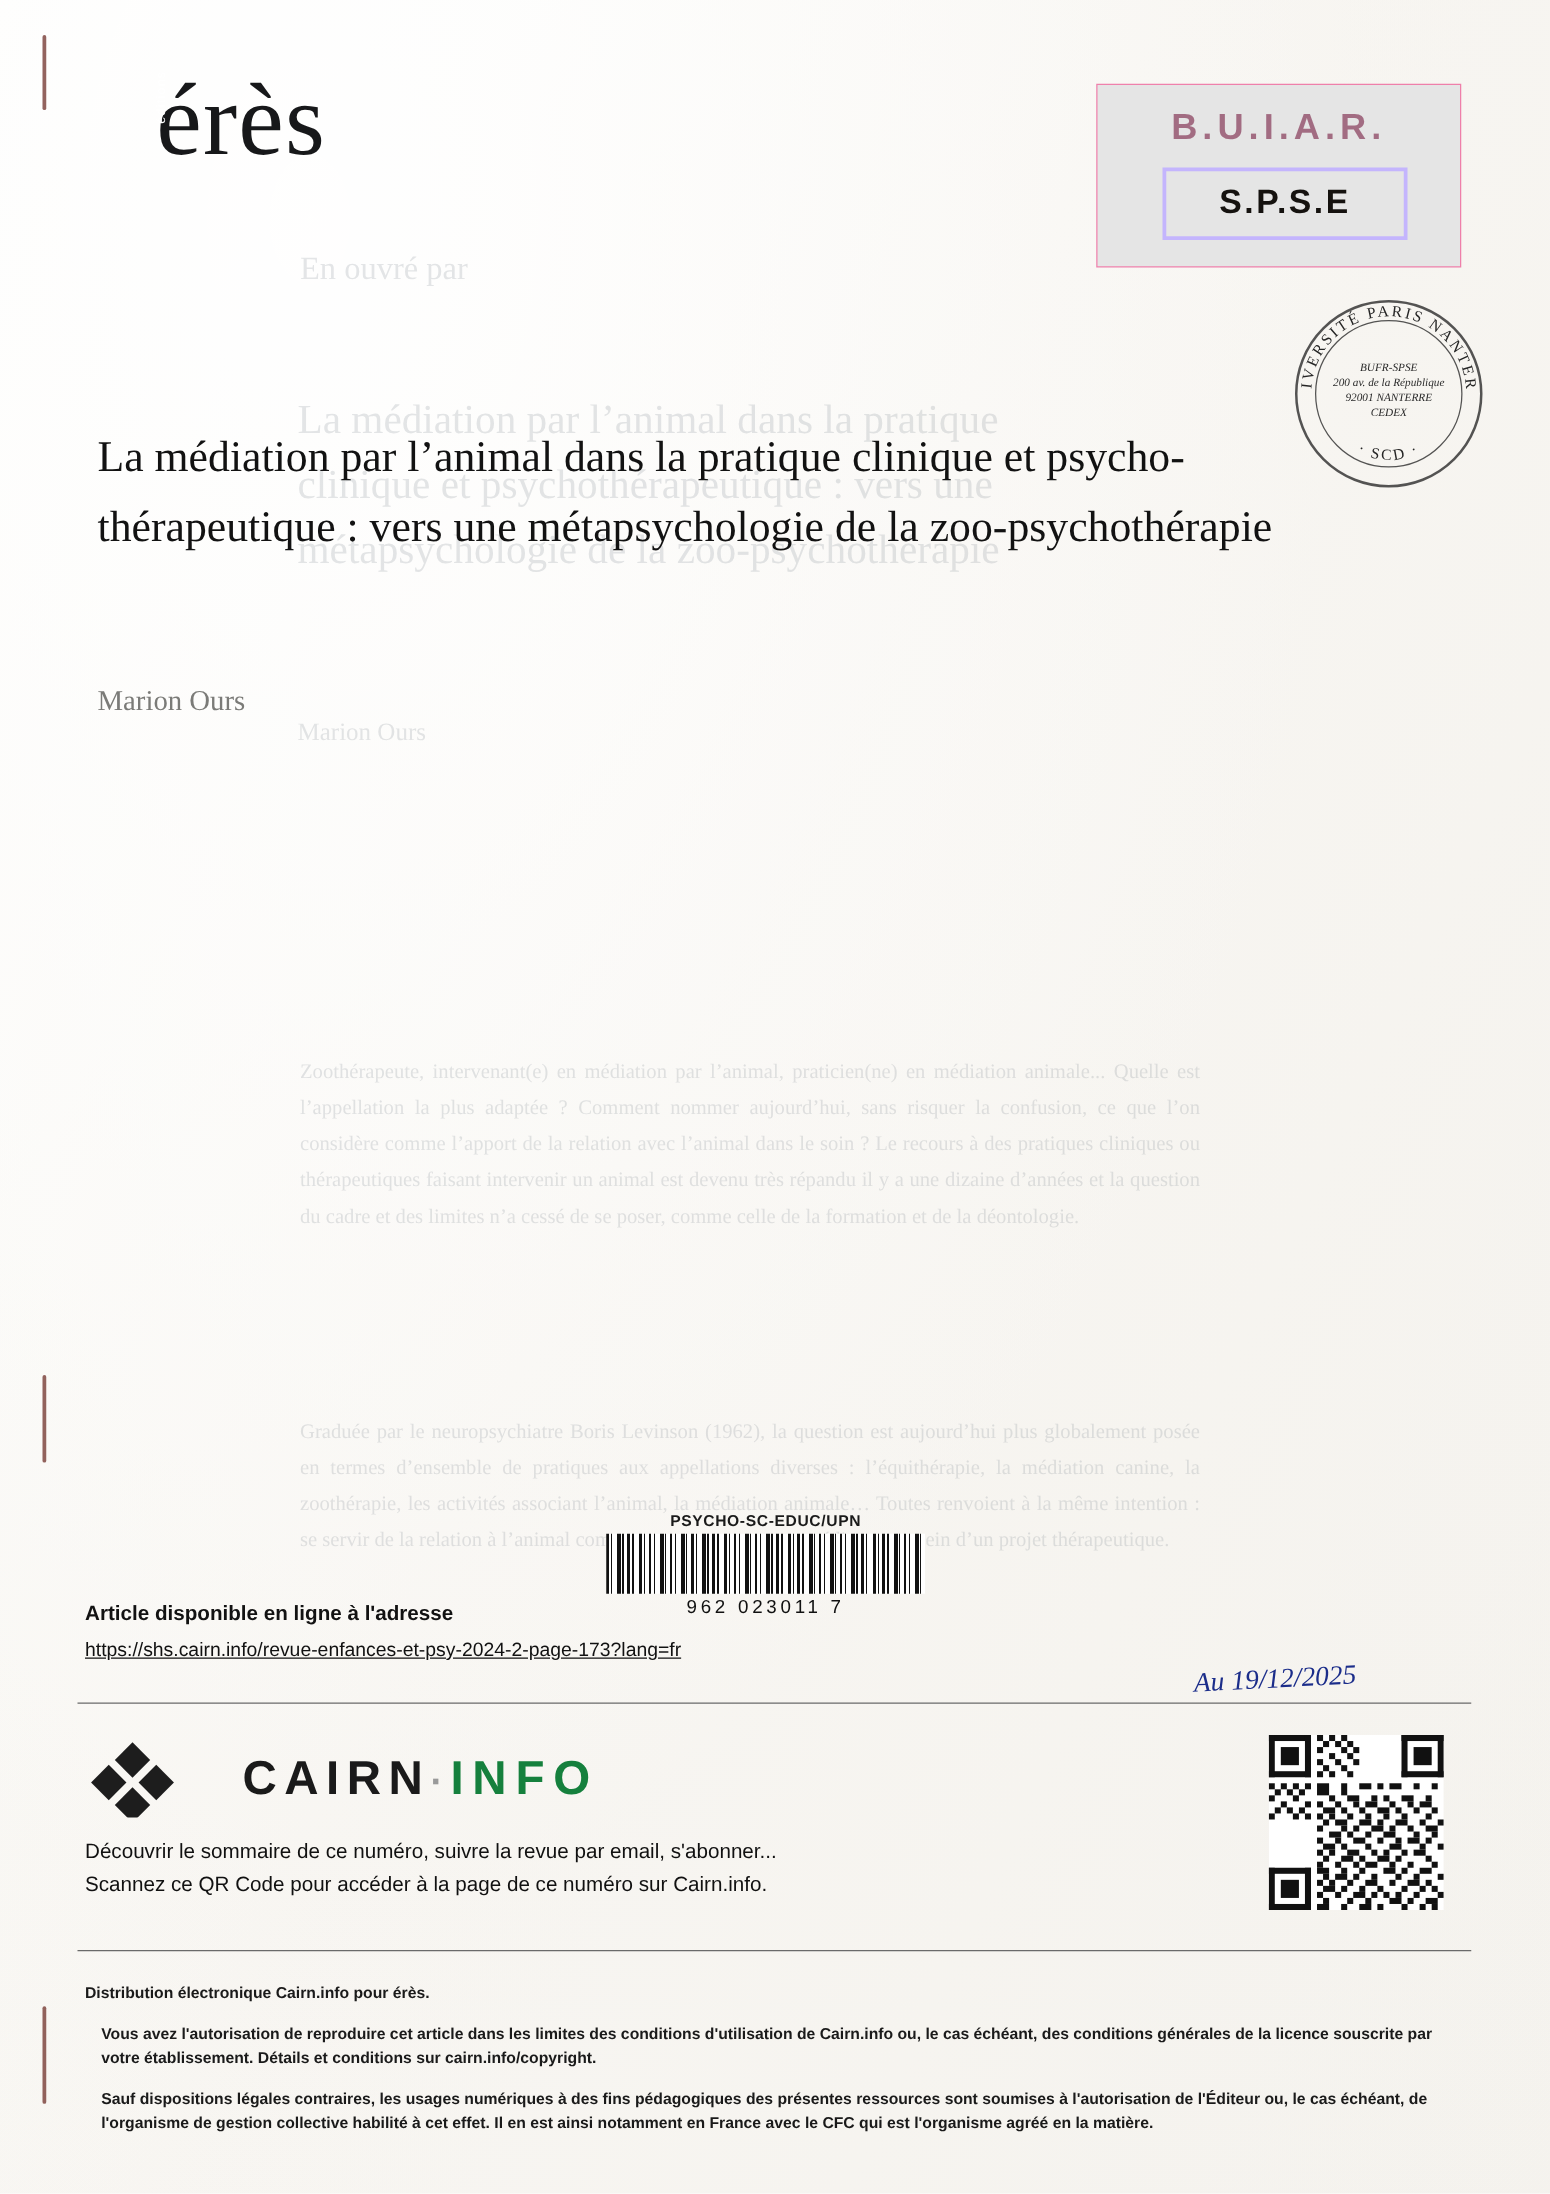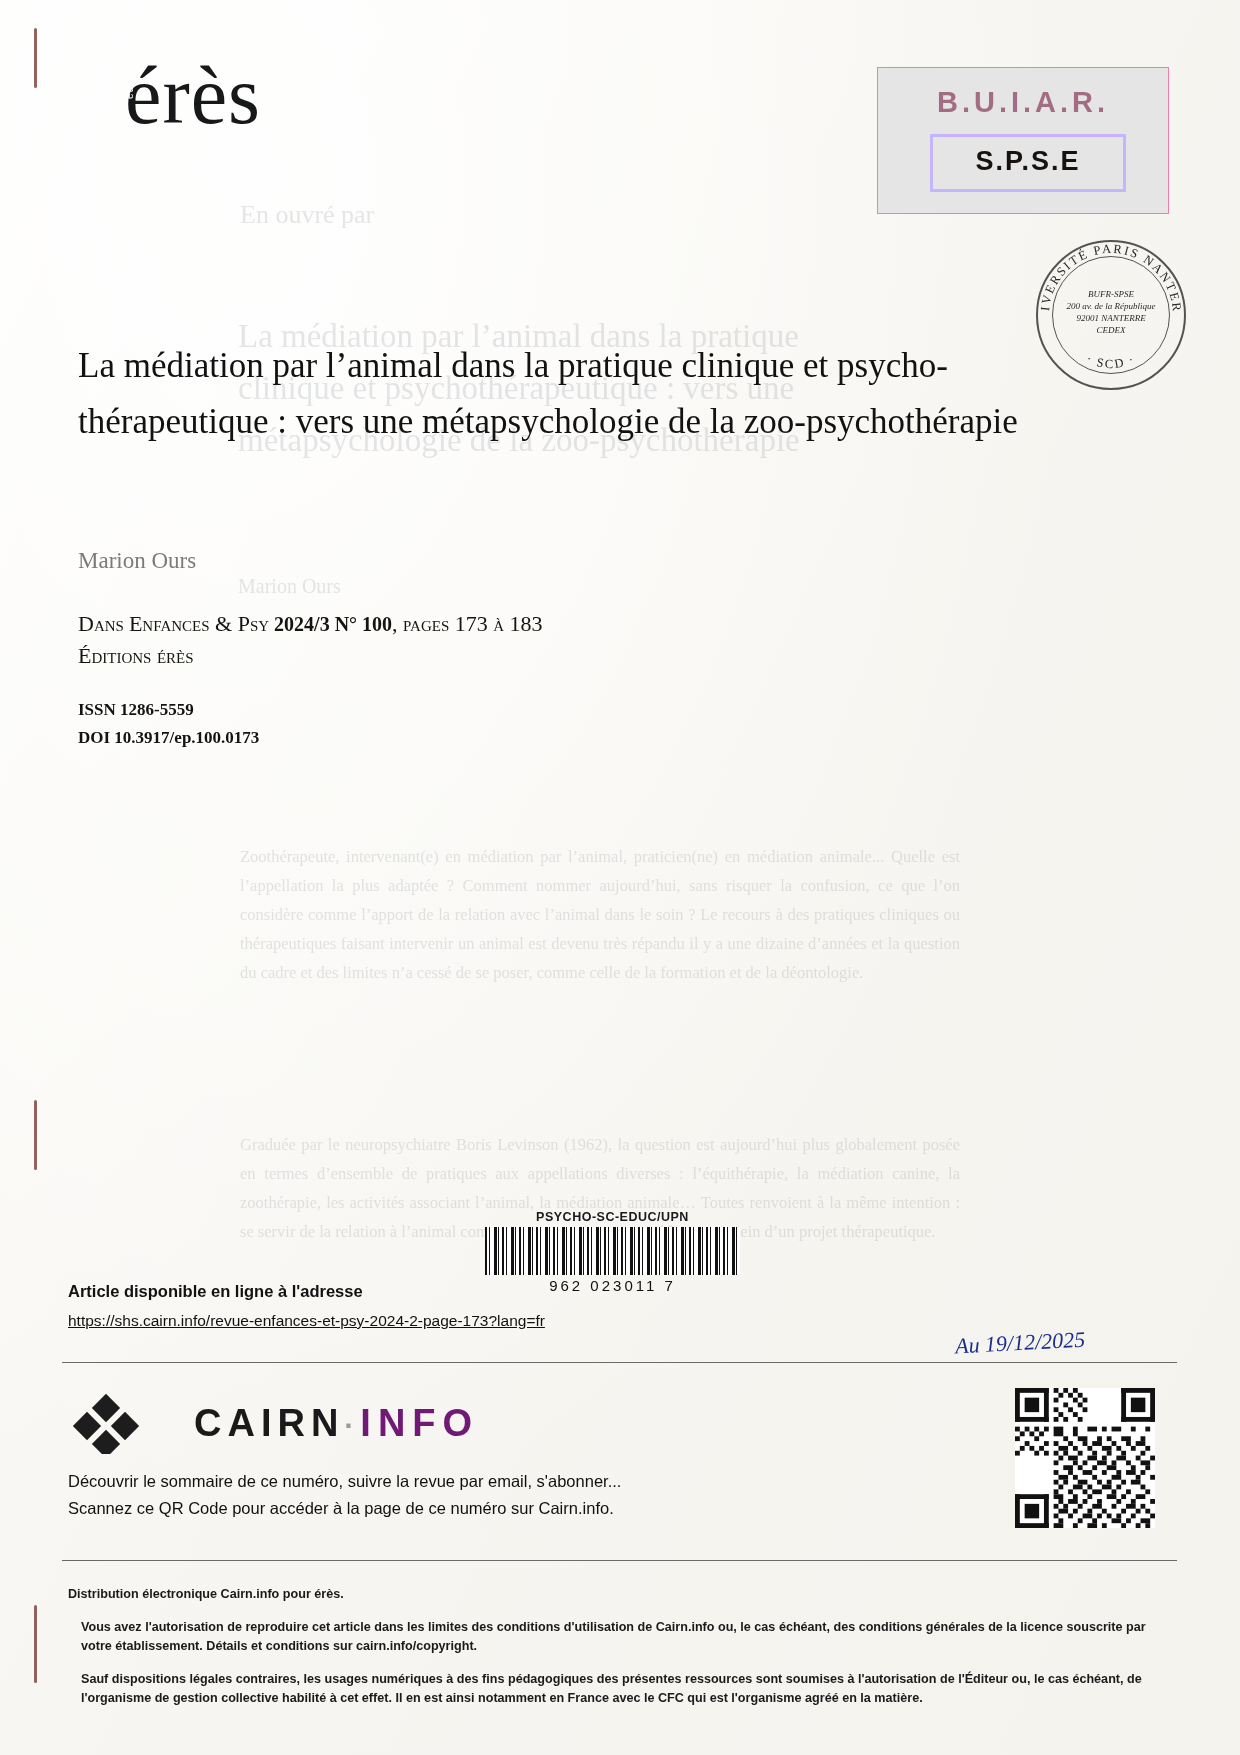--- a/index.html
+++ b/index.html
@@ -326,21 +326,21 @@
   }
   .cairn-mark { width: 100px; height: 62px; }
   .cairn-text {
     font-family: "Liberation Sans", sans-serif;
     font-size: 38px;
     font-weight: 700;
     letter-spacing: 6px;
     color: #1a1a1a;
   }
   .cairn-text .dot { color: #9a9a9a; font-size: 30px; }
-  .cairn-text .info { color: #701a75; letter-spacing: 7px; }
+  .cairn-text .info { color: #15803d; letter-spacing: 7px; }
 
   .cairn-lines {
     position: absolute;
     left: 68px;
     top: 1468px;
     font-family: "Liberation Sans", sans-serif;
     font-size: 16.5px;
     line-height: 27px;
     color: #111;
   }
@@ -407,31 +407,21 @@
       </defs>
       <text><textPath href="#arcTop" startOffset="50%" text-anchor="middle">UNIVERSITÉ PARIS NANTERRE</textPath></text>
       <text><textPath href="#arcBot" startOffset="50%" text-anchor="middle">· SCD ·</textPath></text>
     </svg>
     <div class="rs-center">BUFR-SPSE<br>200 av. de la République<br>92001 NANTERRE<br>CEDEX</div>
   </div>
 
   <div class="title">La médiation par l’animal dans la pratique clinique et psycho-thérapeutique : vers une métapsychologie de la zoo-psychothérapie</div>
   <div class="author">Marion Ours</div>
 
-  <div class="source">
-    <span class="sc">Dans</span>
-    <span class="sc">Enfances &amp; Psy</span>
-    <span class="bold">2024/3 N° 100</span><span class="sc">, pages 173 à 183</span><br>
-    <span class="sc">Éditions érès</span>
-  </div>
-
-  <div class="ident">
-    <div>ISSN 1286-5559</div>
-    <div>DOI 10.3917/ep.100.0173</div>
-  </div>
+
 
   <div class="barcode-wrap">
     <div class="barcode-label">PSYCHO-SC-EDUC/UPN</div>
     <div class="barcode"></div>
     <div class="barcode-num">962 023011 7</div>
   </div>
 
   <div class="avail">Article disponible en ligne à l'adresse</div>
   <a class="avail-url" href="#">https://shs.cairn.info/revue-enfances-et-psy-2024-2-page-173?lang=fr</a>
   <div class="handwriting">Au 19/12/2025</div>

